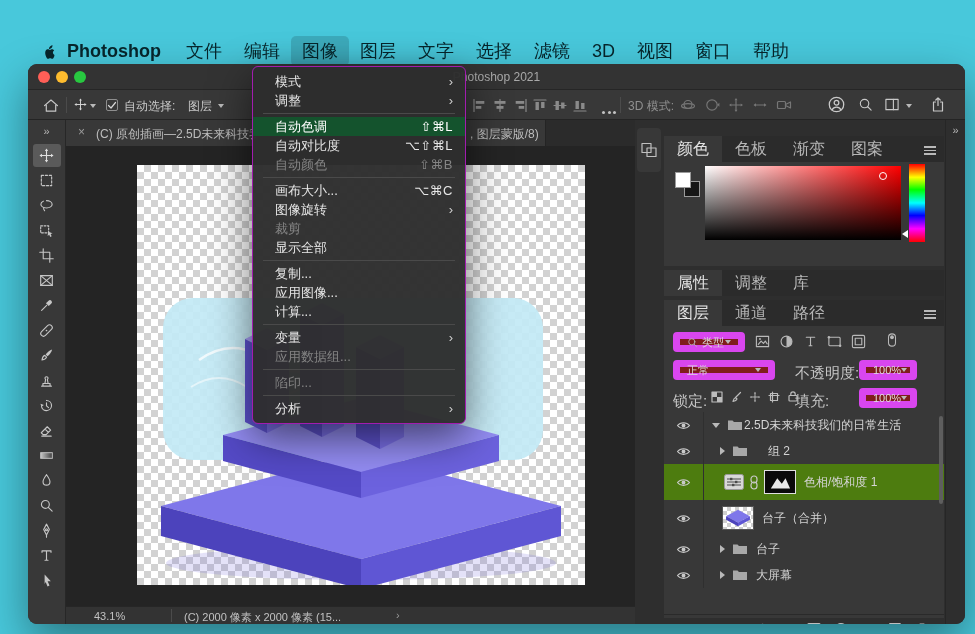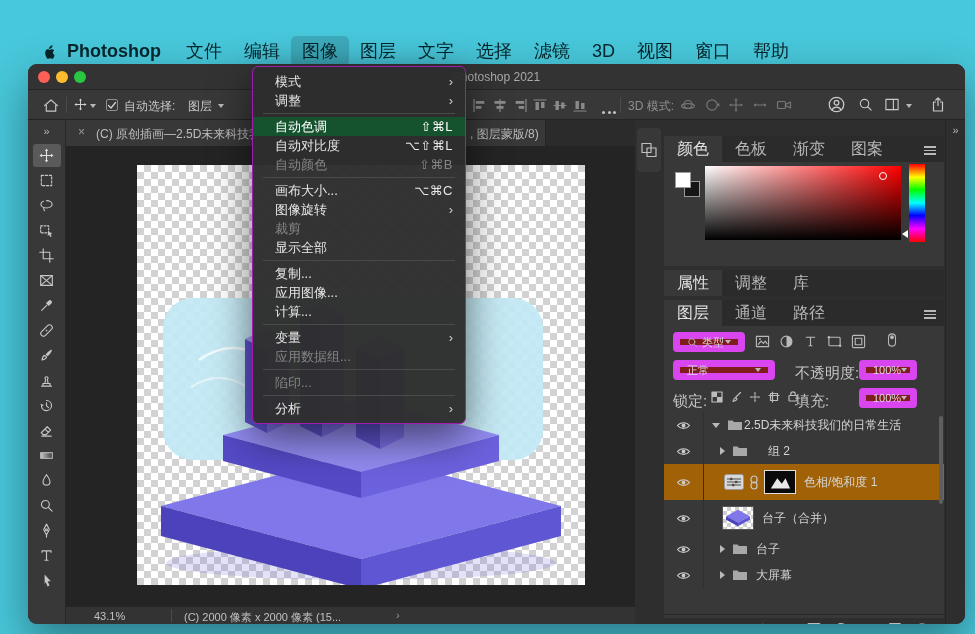--- a/index.html
+++ b/index.html
@@ -53,21 +53,21 @@
   .pgroup{position:absolute;left:1px;right:1px;background:#383838}
   .phead{position:absolute;left:1px;right:1px;height:26px;background:#2B2B2B;display:flex}
   .ptab{padding:0 13px;height:26px;line-height:26px;font-size:16px;color:#B6B6B6}
   .ptab.on{background:#383838;color:#E2E2E2}
   .hamb{position:absolute;right:9px;top:10px}
   .hamb i{display:block;width:12px;height:1.5px;background:#B9B9B9;margin-bottom:2px}
   .dd{position:absolute;height:20px;border:7px solid #d946ef;background:#7f1d1d;border-radius:4px;display:flex;align-items:center;padding:0 7px;font-size:11px;color:#DDD}
   .dd .dcaret{margin-left:auto;width:0;height:0;border-left:3.5px solid transparent;border-right:3.5px solid transparent;border-top:4px solid #B9B9B9}
   .plabel{position:absolute;font-size:15px;color:#C6C6C6}
   .lrow{position:absolute;left:1px;right:1px;display:flex;align-items:center;color:#D4D4D4;font-size:12px}
-  .lrow.sel{background:#a16207}
+  .lrow.sel{background:#4d7c0f}
   .eyec{width:40px;height:100%;border-right:1px solid #2F2F2F;display:flex;align-items:center;justify-content:center;flex:none}
   .tri-r{width:0;height:0;border-top:4px solid transparent;border-bottom:4px solid transparent;border-left:5px solid #B9B9B9}
   .tri-d{width:0;height:0;border-left:4px solid transparent;border-right:4px solid transparent;border-top:5px solid #B9B9B9}
   .thumb{width:32px;height:24px;border:1px solid #565656;position:relative;flex:none;
     background-color:#fff;
     background-image:linear-gradient(45deg,#cfcfcf 26%,transparent 26%,transparent 74%,#cfcfcf 74%),
                      linear-gradient(45deg,#cfcfcf 26%,transparent 26%,transparent 74%,#cfcfcf 74%);
     background-size:8px 8px;background-position:0 0,4px 4px}
   .maskthumb{width:32px;height:24px;background:#0A0A0A;border:1px solid #E0E0E0;flex:none}
   .scrollthumb{position:absolute;left:276px;top:296px;width:4px;height:88px;background:#5E5E5E;border-radius:2px}

